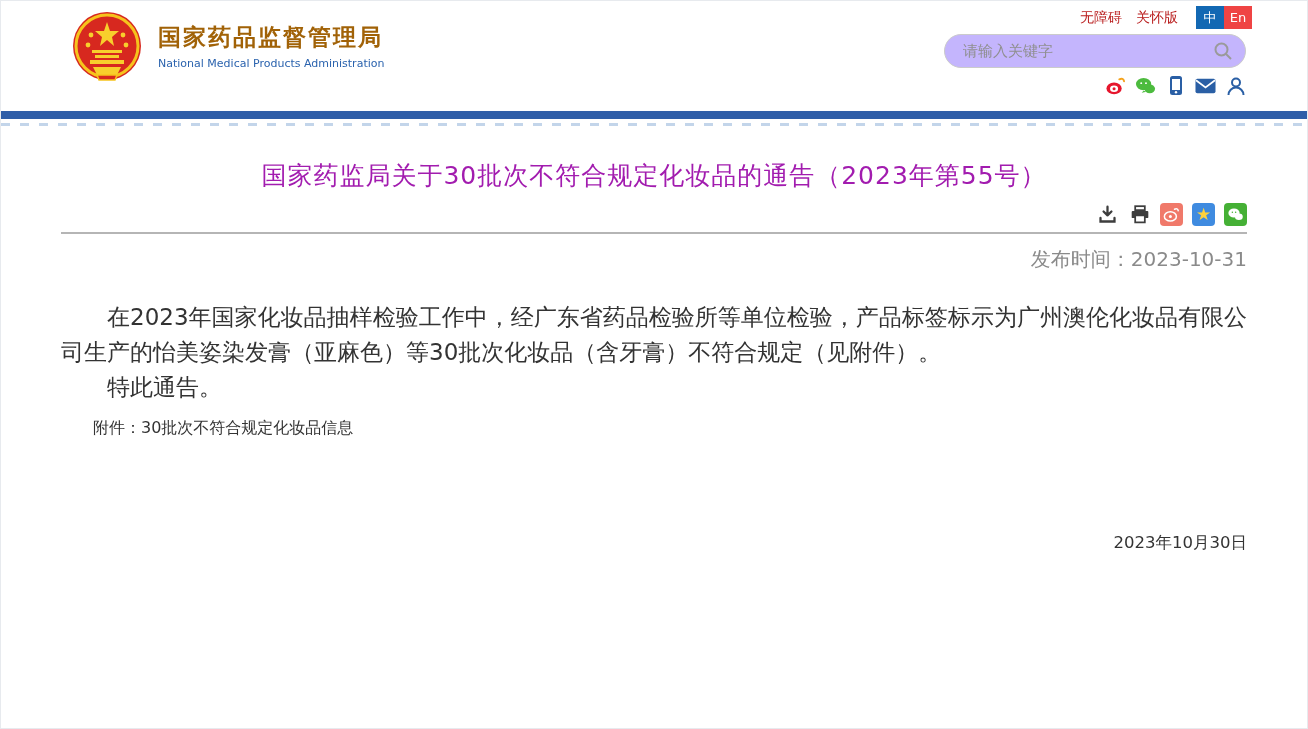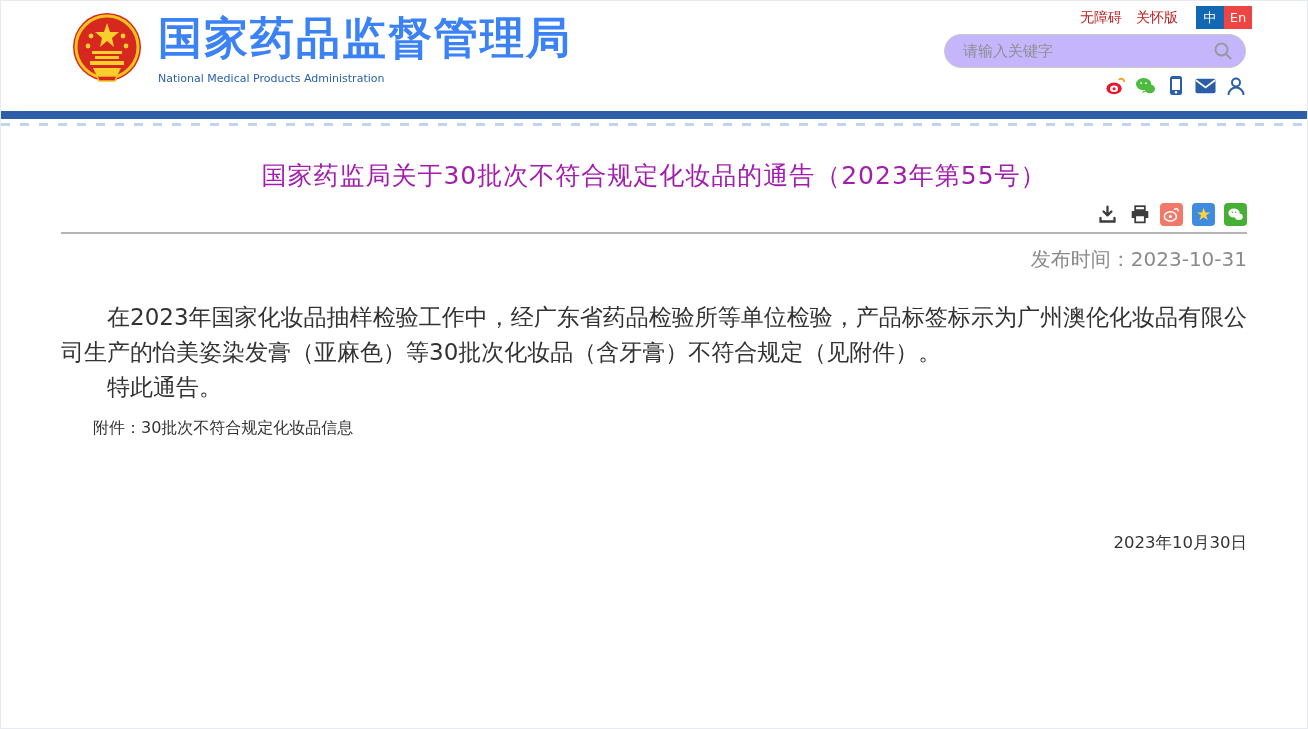--- a/index.html
+++ b/index.html
@@ -15,21 +15,21 @@
   .topbar a { color:#b91c1c; text-decoration:none; cursor:pointer; }
   .lang { display:flex; margin-left:4px; }
   .lang span { display:inline-flex; align-items:center; justify-content:center;
                width:28px; height:23px; font-size:13px; cursor:pointer; }
   .lang .zh { background:#1268b3; color:#fff; }
   .lang .en { background:#ef4444; color:#ffffff; }
 
   .brand { position:absolute; left:70px; top:8px; display:flex; align-items:center; }
   .emblem { width:72px; height:74px; }
   .brand-names { margin-left:15px; }
-  .brand-zh { font-size:44px; font-weight:bold; color:#3b82f6; letter-spacing:2px; }
+  .brand-zh { font-size:23px; font-weight:bold; color:#a16207; letter-spacing:2px; }
   .brand-en { font-size:11px; color:#2b63ae; margin-top:4px; }
 
   .search-box { position:absolute; top:33px; right:61px; width:302px; height:34px;
                 border:1px solid #cbcbcb; border-radius:17px; background:#c4b5fd;
                 display:flex; align-items:center; padding:0 12px 0 18px; }
   .search-box input { flex:1; border:none; outline:none; font-size:15px; color:#333;
                       font-family:inherit; background:transparent; }
   .search-box input::placeholder { color:#8f8f8f; }
   .search-box svg { cursor:pointer; }
 

